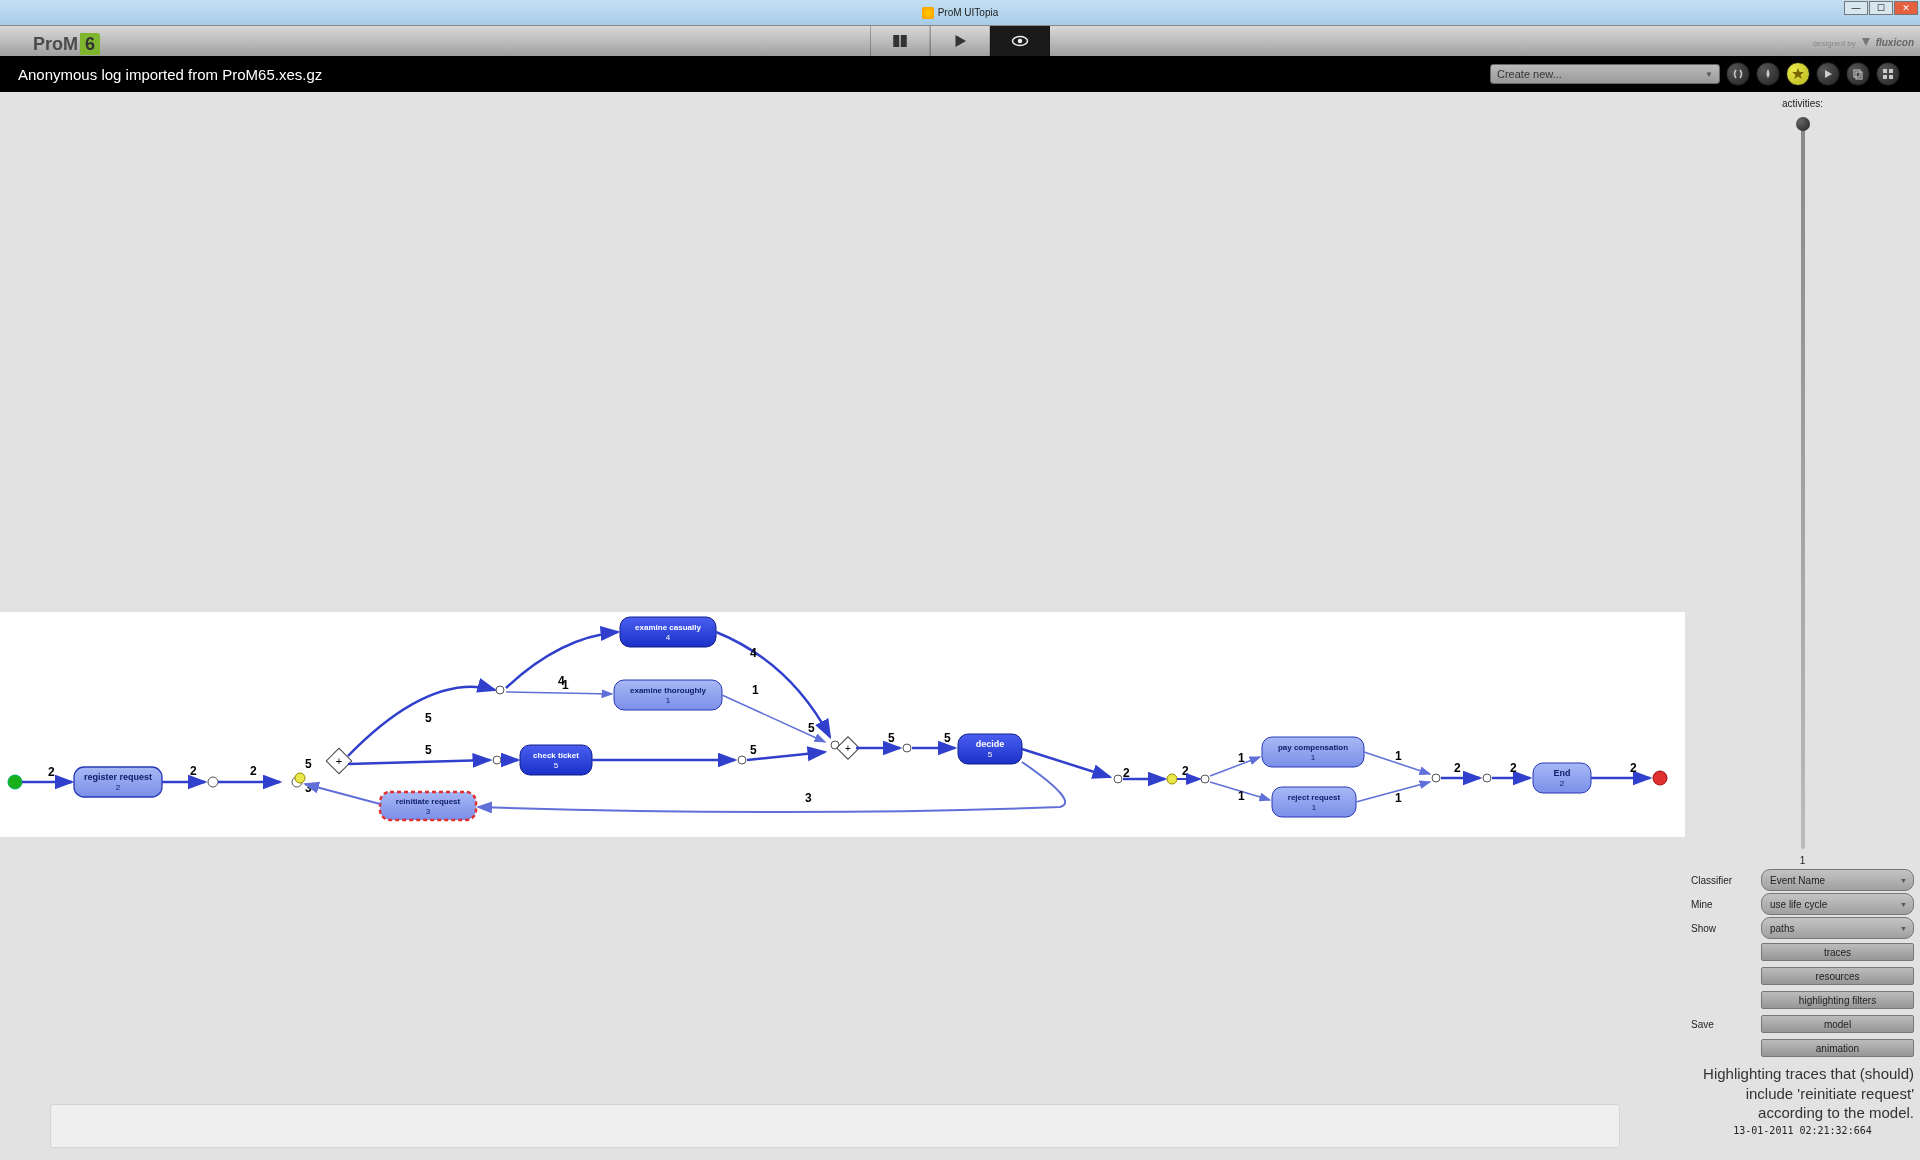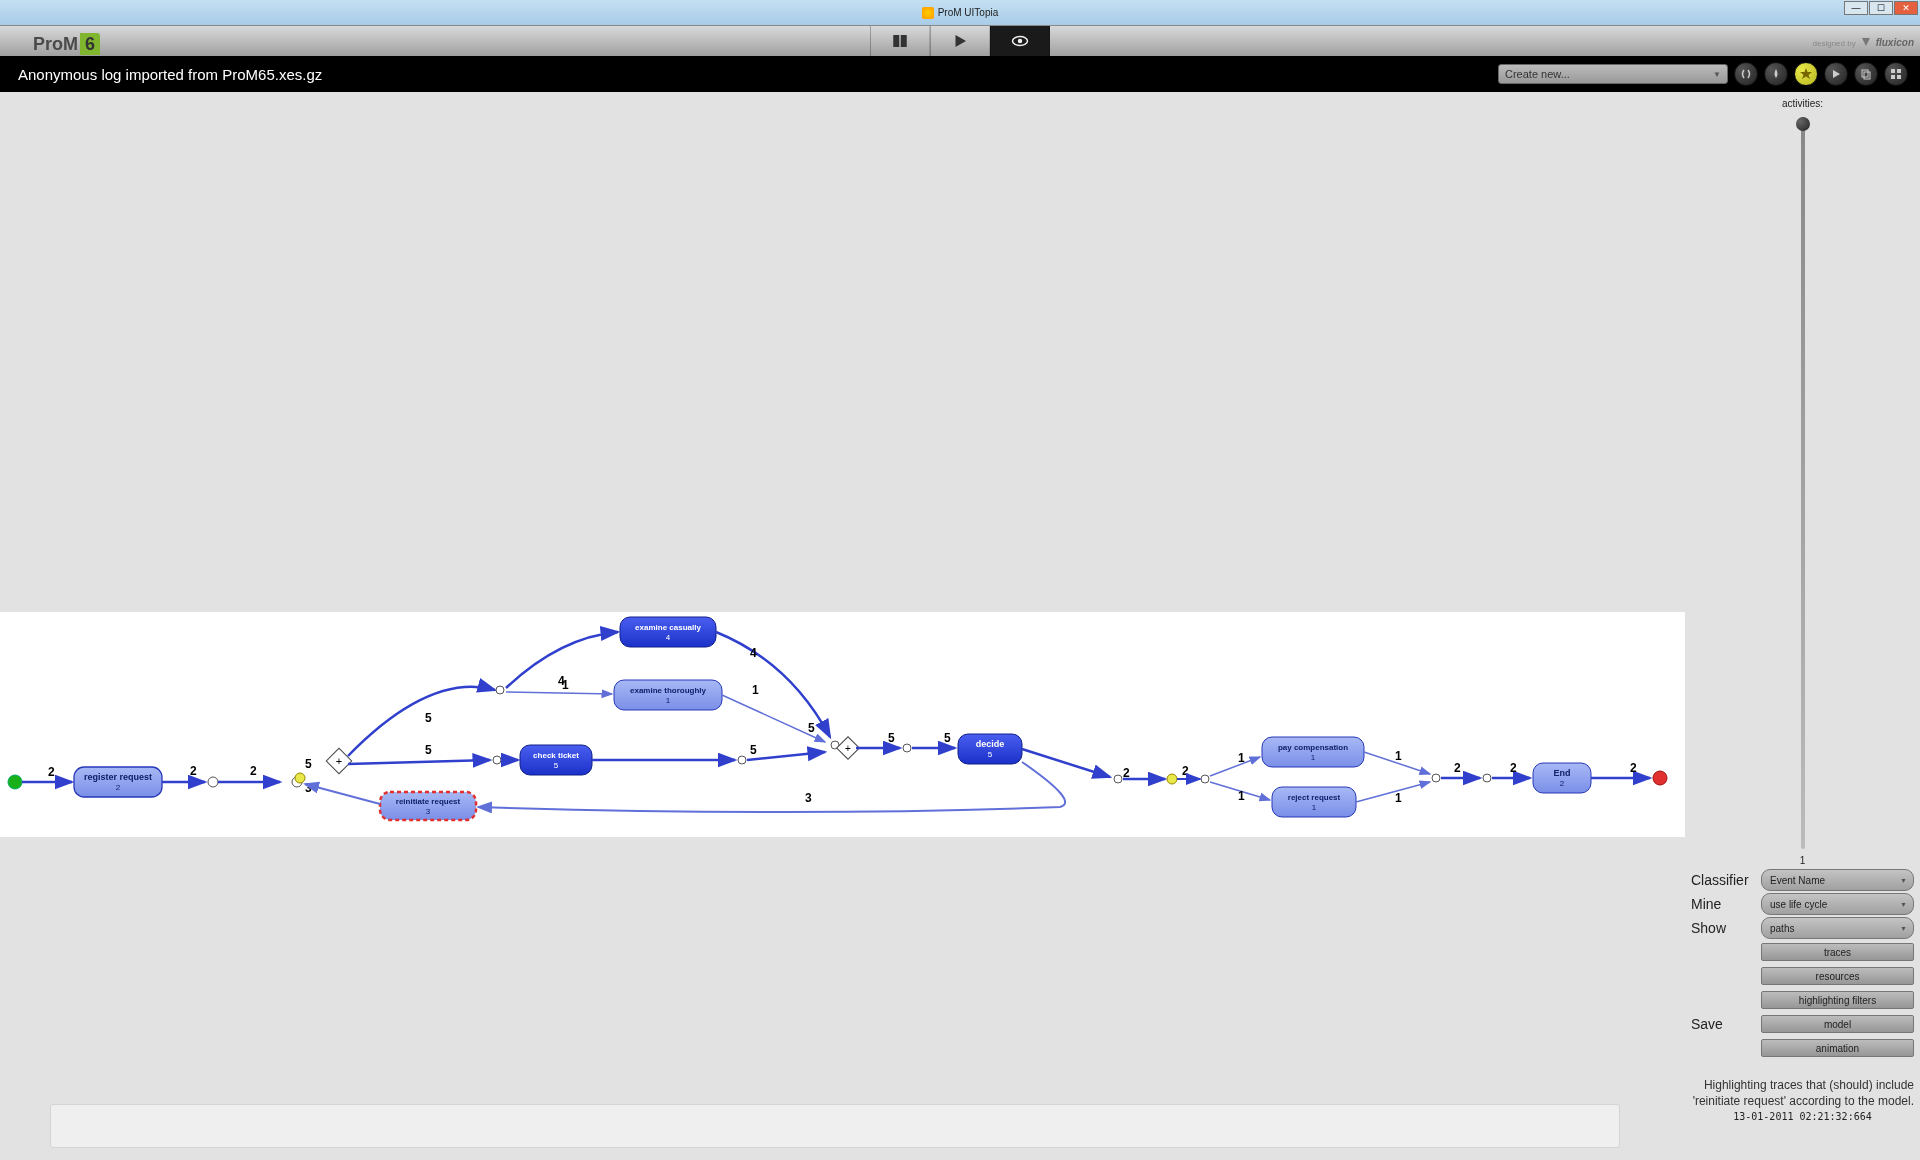--- a/index.html
+++ b/index.html
@@ -22,21 +22,21 @@
 .tab-section { margin: 0 auto; display: flex; }
 .tab { width: 60px; height: 30px; display: flex; align-items: center; justify-content: center; cursor: pointer; border-left: 1px solid rgba(0,0,0,0.25); border-right: 1px solid rgba(0,0,0,0.15); }
 .tab.active { background: #1a1a1a; }
 .tab svg { width: 22px; height: 18px; }
 .designed-by { position: absolute; right: 6px; top: 10px; font-size: 8px; color: #888; display: flex; align-items: flex-end; gap: 4px; }
 .fluxicon { font-size: 10px; font-weight: bold; color: #666; font-style: italic; }
 
 
 .black-bar { height: 36px; background: #000; color: #fff; display: flex; align-items: center; padding: 0 18px; position: relative; }
 .black-bar .log-title { font-size: 15px; }
-.black-bar .right-controls { position: absolute; right: 12px; display: flex; align-items: center; gap: 6px; }
+.black-bar .right-controls { position: absolute; right: 20px; display: flex; align-items: center; gap: 6px; }
 .create-dropdown { width: 230px; height: 20px; background: linear-gradient(#bbb, #999); border: 1px solid #666; border-radius: 3px; display: flex; align-items: center; padding: 0 6px; color: #333; font-size: 11px; cursor: pointer; position: relative; }
 .create-dropdown::after { content: '▼'; position: absolute; right: 6px; font-size: 8px; color: #555; }
 .circ-btn { width: 24px; height: 24px; border-radius: 50%; background: radial-gradient(circle at 30% 30%, #555, #222); border: 1px solid #111; cursor: pointer; display: flex; align-items: center; justify-content: center; color: #ccc; }
 .circ-btn.star { background: radial-gradient(circle at 30% 30%, #e8e84a, #b8b820); color: #665500; }
 
 
 .main-area { position: relative; height: calc(1160px - 18px - 30px - 36px); display: flex; }
 .canvas-area { flex: 1; position: relative; background: #e2e2e2; }
 .graph-band { position: absolute; left: 0; right: 0; top: 520px; height: 225px; background: #fff; }
 .graph-svg { position: absolute; left: 0; top: 490px; width: 1680px; height: 280px; }
@@ -46,27 +46,27 @@
 
 .right-panel { width: 235px; background: #e2e2e2; padding: 4px 6px; font-size: 10px; color: #222; display: flex; flex-direction: column; }
 .sliders-row { display: flex; height: 770px; padding-top: 2px; }
 .slider-col { flex: 1; display: flex; flex-direction: column; align-items: center; }
 .slider-label-top { font-size: 10px; margin-bottom: 4px; }
 .slider-track { width: 4px; flex: 1; background: linear-gradient(to bottom, #888, #bbb); border-radius: 2px; position: relative; margin: 4px 0; }
 .slider-thumb { width: 14px; height: 14px; background: radial-gradient(circle at 30% 30%, #666, #222); border-radius: 50%; position: absolute; left: -5px; cursor: pointer; }
 .slider-label-bottom { font-size: 10px; margin-top: 2px; }
 
 .ctl-row { display: flex; align-items: center; margin-top: 4px; height: 20px; }
-.ctl-row .lbl { width: 70px; font-size: 14px; }
+.ctl-row .lbl { width: 70px; font-size: 10px; }
 .ctl-select { flex: 1; height: 22px; background: linear-gradient(#c4c4c4, #a0a0a0); border: 1px solid #777; border-radius: 9px; display: flex; align-items: center; padding: 0 8px; font-size: 10px; cursor: pointer; position: relative; }
 .ctl-select::after { content: '▼'; position: absolute; right: 6px; font-size: 7px; color: #555; }
 .ctl-btn { flex: 1; height: 18px; background: linear-gradient(#bcbcbc, #969696); border: 1px solid #777; border-radius: 2px; display: flex; align-items: center; justify-content: center; font-size: 10px; cursor: pointer; }
 .btn-only { margin-left: 70px; }
 
-.msg-area { font-size: 12px; text-align: right; margin-top: 20px; line-height: 1.3; color: #333; }
+.msg-area { font-size: 15px; text-align: right; margin-top: 6px; line-height: 1.3; color: #333; }
 .timestamp { font-family: monospace; font-size: 10px; text-align: center; margin-top: 2px; }
 
 
 .bottom-strip { position: absolute; left: 50px; bottom: 20px; width: 1570px; height: 44px; background: #efefef; border: 1px solid #d4d4d4; border-radius: 3px; }
 </style>
 </head>
 <body>
 
 <div class="titlebar">
   <div class="app-icon"></div>

